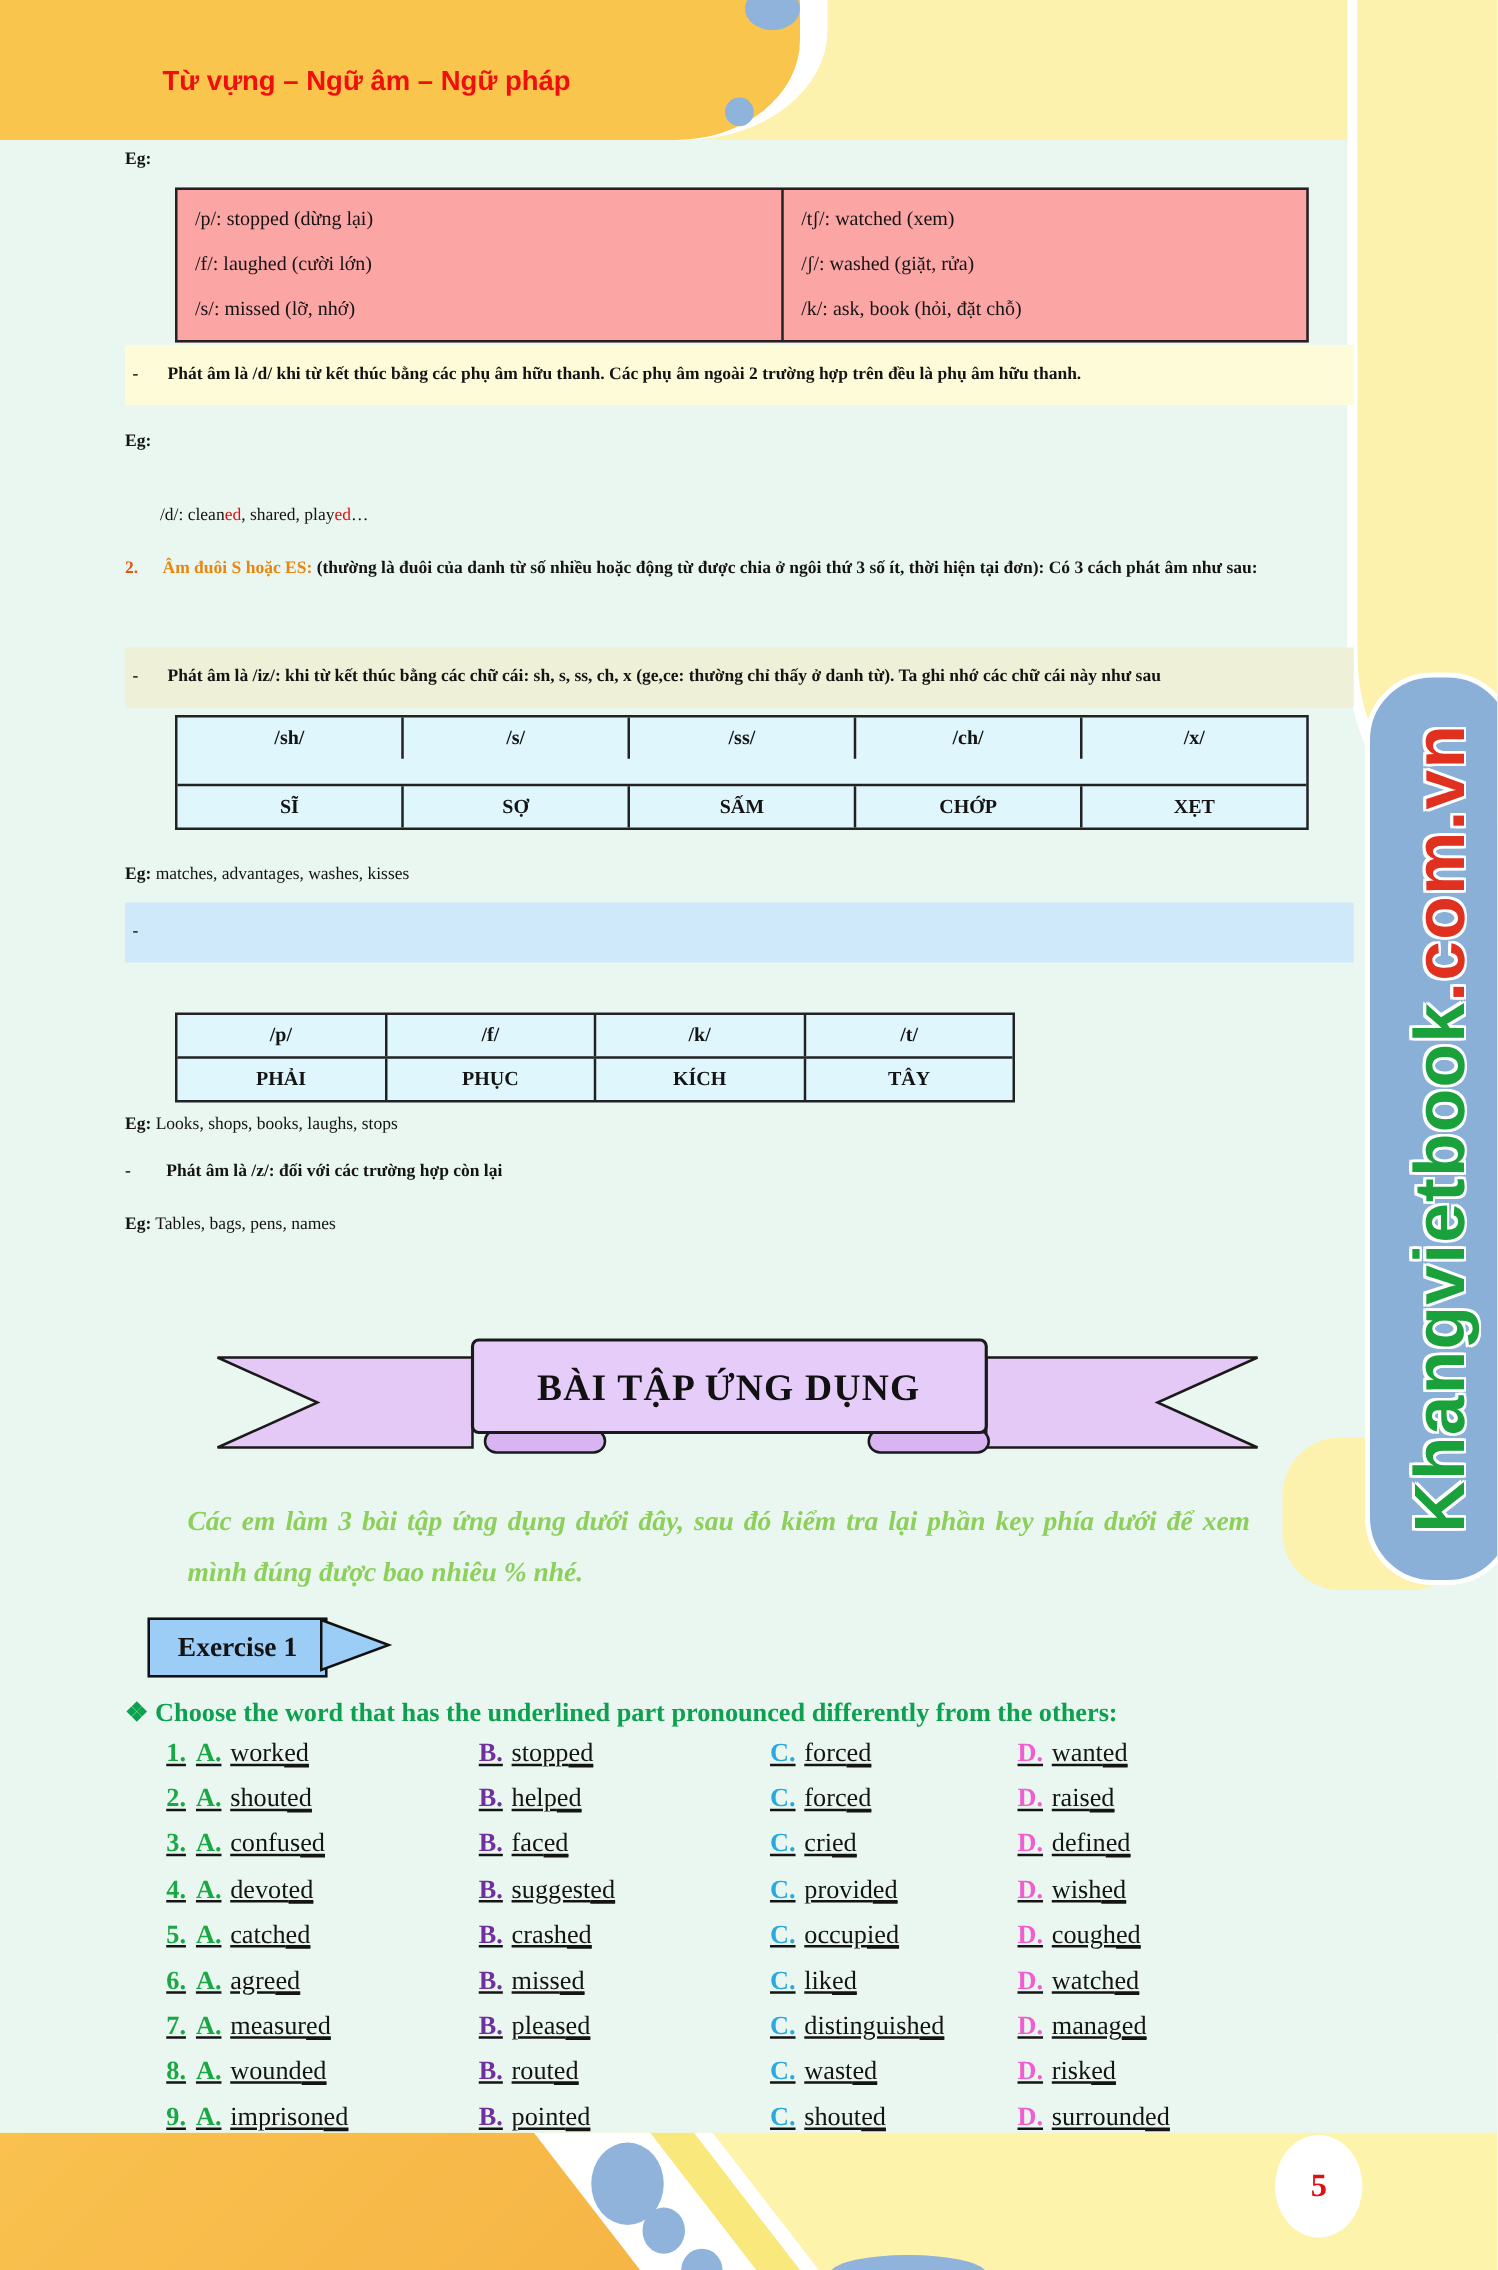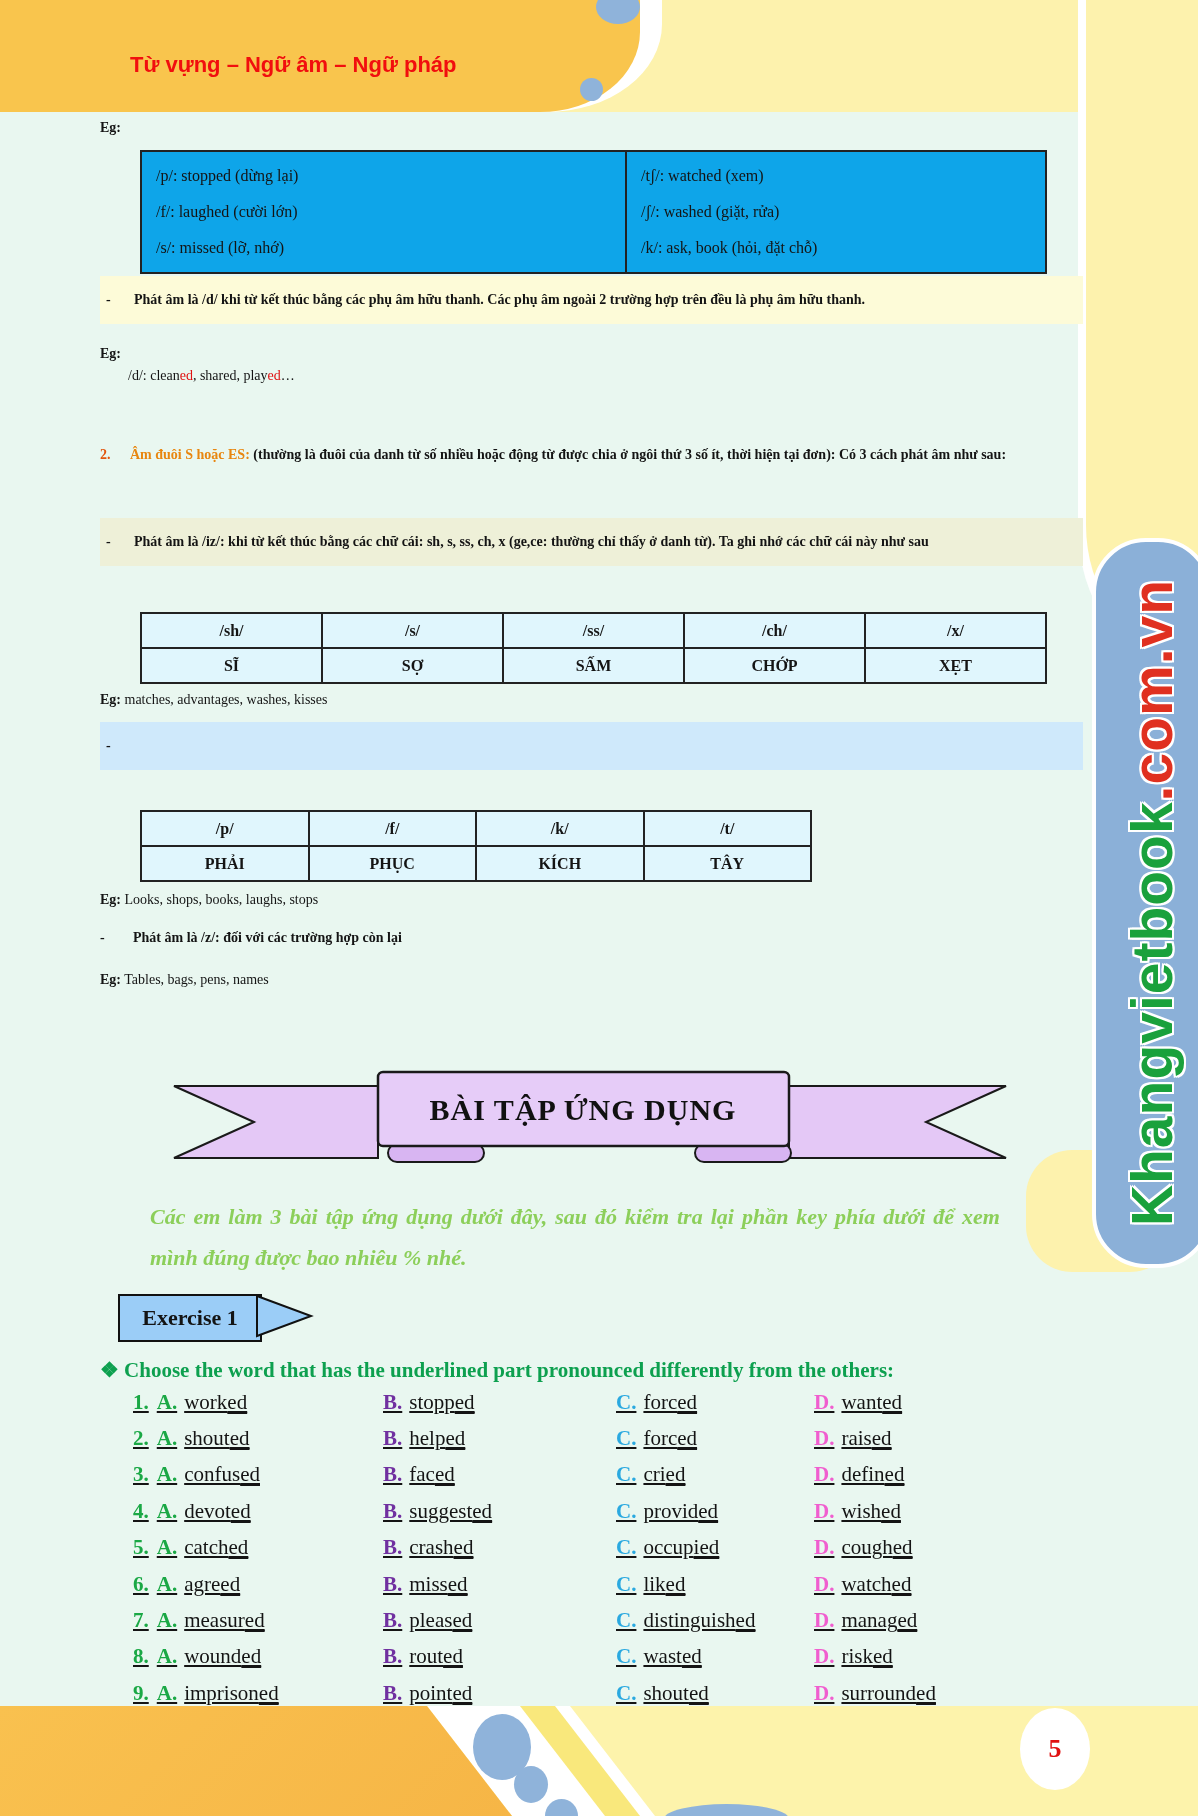--- a/index.html
+++ b/index.html
@@ -22,21 +22,21 @@
       font-family:"Liberation Sans","DejaVu Sans",sans-serif;font-weight:bold;font-size:57px;letter-spacing:1px;
       text-shadow:-2px -2px 0 #fff,2px -2px 0 #fff,-2px 2px 0 #fff,2px 2px 0 #fff,0 -2px 0 #fff,0 2px 0 #fff,-2px 0 0 #fff,2px 0 0 #fff;}
   .brand-green{color:#1aa13c;} .brand-red{color:#e03020;}
   
   .blk{position:absolute;font-size:14px;}
   .eg-label{font-weight:bold;}
   .rule{display:flex;padding:7px 10px 7px 6px;line-height:34px;font-weight:bold;}
   .rule .dash{width:28px;flex:none;}
   .rule .txt{flex:1;text-align:justify;}
   .tbl{position:absolute;border:2px solid #222;display:flex;}
-  .tbl-ed{background:#0ea5e9;}
+  .tbl-ed{background:#fca5a5;}
   .tbl-ed .cell{padding:6px 14px;line-height:36px;}
   .tbl-ed .cell.first{border-right:2px solid #222;}
   .tbl-blue{background:#e0f6fd;flex-direction:column;}
   .tbl-blue .trow{display:flex;}
   .tbl-blue .trow+.trow{border-top:2px solid #222;}
   .tbl-blue .tcell{flex:1;text-align:center;font-weight:bold;line-height:33px;border-right:2px solid #222;}
   .tbl-blue .tcell:last-child{border-right:none;}
   .red{color:#e01010;}
   .sec-head{display:flex;line-height:37px;font-weight:bold;}
   .sec-num{width:30px;flex:none;color:#e2560e;}
@@ -94,33 +94,33 @@
       <div>/k/: ask, book (hỏi, đặt chỗ)</div>
     </div>
   </div>
 
   <div class="blk rule" style="left:100px;top:276px;width:967px;background:#fdfbd8;">
     <span class="dash">-</span>
     <span class="txt">Phát âm là /d/ khi từ kết thúc bằng các phụ âm hữu thanh. Các phụ âm ngoài 2 trường hợp trên đều là phụ âm hữu thanh.</span>
   </div>
 
   <div class="blk" style="left:100px;top:346px;"><span class="eg-label">Eg:</span></div>
-  <div class="blk" style="left:128px;top:368px;"><span>/d/: clean</span><span class="red">ed</span><span>, shared, play</span><span class="red">ed</span><span>…</span></div>
+  <div class="blk" style="left:128px;top:405px;"><span>/d/: clean</span><span class="red">ed</span><span>, shared, play</span><span class="red">ed</span><span>…</span></div>
 
   <div class="blk sec-head" style="left:100px;top:436px;width:983px;">
     <span class="sec-num">2.</span>
     <span style="text-align:justify;"><span class="sec-title">Âm đuôi S hoặc ES:</span><span> (thường là đuôi của danh từ số nhiều hoặc động từ được chia ở ngôi thứ 3 số ít, thời hiện tại đơn): Có 3 cách phát âm như sau:</span></span>
   </div>
 
   <div class="blk rule" style="left:100px;top:518px;width:967px;background:#eef0d8;">
     <span class="dash">-</span>
     <span class="txt">Phát âm là /iz/: khi từ kết thúc bằng các chữ cái: sh, s, ss, ch, x (ge,ce: thường chỉ thấy ở danh từ). Ta ghi nhớ các chữ cái này như sau</span>
   </div>
 
-  <div class="tbl tbl-blue" style="left:140px;top:612px;width:903px;">
+  <div class="tbl tbl-blue" style="left:140px;top:572px;width:903px;gap:20px;">
     <div class="trow">
       <span class="tcell">/sh/</span>
       <span class="tcell">/s/</span>
       <span class="tcell">/ss/</span>
       <span class="tcell">/ch/</span>
       <span class="tcell">/x/</span>
     </div>
     <div class="trow">
       <span class="tcell">SĨ</span>
       <span class="tcell">SỢ</span>

